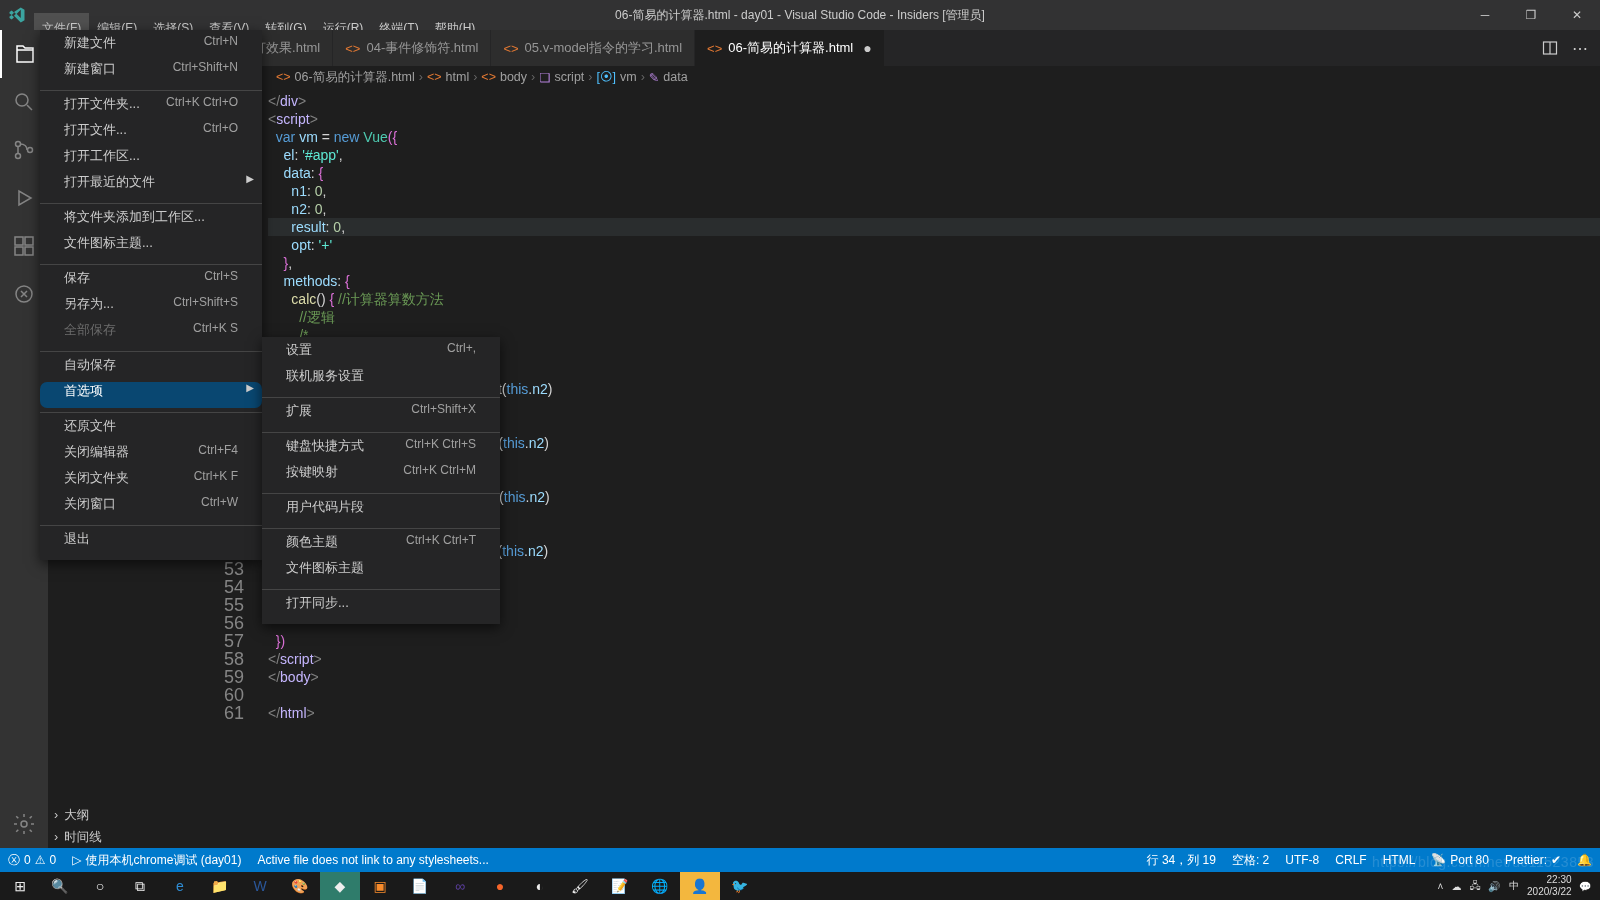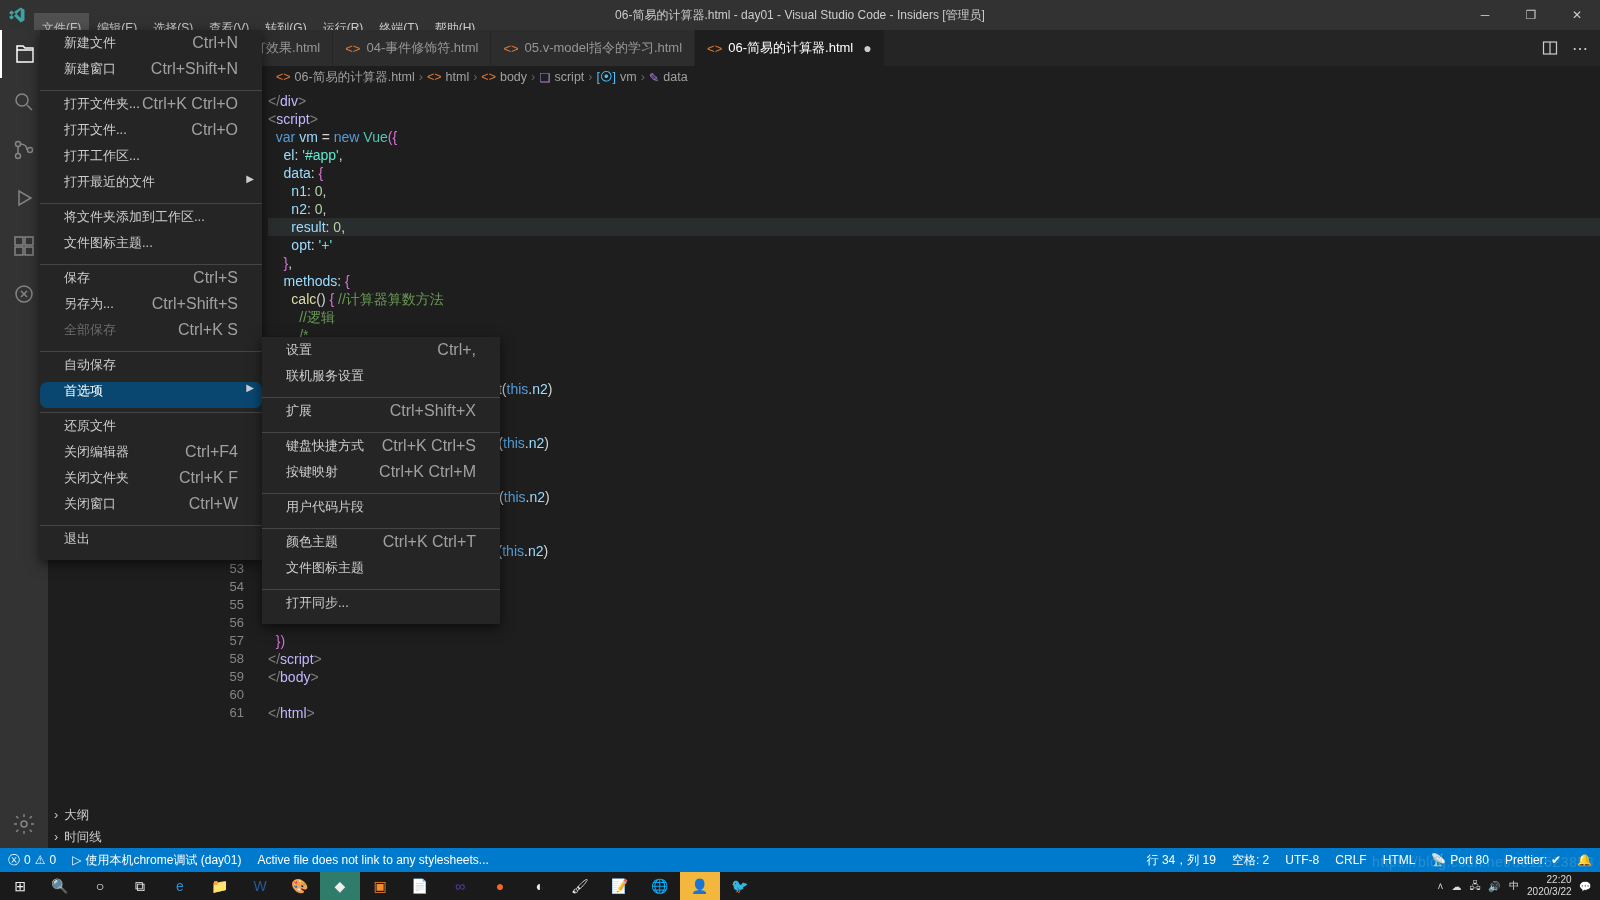--- a/index.html
+++ b/index.html
@@ -20,40 +20,40 @@
 .tab { display:flex; align-items:center; padding:0 12px; font-size:13px; background:#2d2d2d; color:#969696; border-right:1px solid #252526; gap:6px; }
 .tab.active { background:#1e1e1e; color:#fff; }
 .tab .ticon { color:#e37933; font-size:13px; }
 .tab .close { color:#ccc; font-size:14px; margin-left:4px; }
 .tabactions { margin-left:auto; display:flex; align-items:center; gap:14px; padding-right:12px; color:#ccc; }
 .breadcrumb { position:absolute; top:66px; left:270px; right:0; height:22px; background:#1e1e1e; display:flex; align-items:center; font-size:12.5px; color:#a0a0a0; padding-left:6px; gap:2px; }
 .breadcrumb .bc { display:flex; align-items:center; gap:4px; }
 .breadcrumb .sep { color:#666; padding:0 2px; }
 .editor { position:absolute; top:88px; left:210px; right:0; bottom:52px; background:#1e1e1e; font-family:Consolas,"Courier New",monospace; font-size:14px; line-height:18px; }
 .gutter { position:absolute; top:0; left:0; width:50px; text-align:right; color:#858585; padding-top:4px; }
-.gutter div { height:18px; padding-right:16px; font-size:13px; }
+.gutter div { height:18px; padding-right:16px; font-size:18px; }
 .code { position:absolute; top:4px; left:58px; right:0; white-space:pre; color:#d4d4d4; }
 .code .line { height:18px; }
 .code .hl { background:#2a2d2e; display:block; width:100%; }
 .tk-tag { color:#808080; }
 .tk-el  { color:#c4b5fd; }
 .tk-kw  { color:#569cd6; }
 .tk-var { color:#9cdcfe; }
 .tk-str { color:#5eead4; }
 .tk-num { color:#b5cea8; }
 .tk-fn  { color:#dcdcaa; }
 .tk-new { color:#4ec9b0; }
 .tk-cmt { color:#6a9955; }
 .tk-pun { color:#d4d4d4; }
 .tk-br  { color:#da70d6; }
 .menu { position:absolute; background:#252526; box-shadow:0 4px 12px rgba(0,0,0,0.6); font-size:13px; color:#ccc; z-index:100; padding:4px 0; }
 .menu .mitem { display:flex; justify-content:space-between; height:26px; padding:0 24px 0 24px; position:relative; }
 .menu .mitem:hover,.menu .mitem.hl { background:#094771; color:#fff;border-radius:7px; }
 .menu .mitem.disabled { color:#6b6b6b; }
-.menu .shortcut { color:#a0a0a0; font-size:16px; }
+.menu .shortcut { color:#a0a0a0; font-size:12px; }
 .menu .sep { height:1px; background:#454545; margin:4px 0; }
 .menu .arrow { position:absolute; right:8px; color:#ccc; font-size:10px; }
 .filemenu { top:30px; left:40px; width:222px; }
 .submenu { top:337px; left:262px; width:238px; }
 .outline { position:absolute; left:48px; bottom:52px; height:44px; width:162px; color:#ccc; font-size:12.5px; }
 .outline .orow { height:22px; display:flex; align-items:center; gap:6px; padding-left:6px; }
 .statusbar { position:absolute; left:0; right:0; bottom:28px; height:24px; background:#007acc; color:#fff; display:flex; align-items:center; font-size:12px; }
 .statusbar .sitem { padding:0 8px; display:flex; align-items:center; gap:4px; height:24px; }
 .statusbar .spacer { flex:1; }
 .taskbar { position:absolute; left:0; right:0; bottom:0; height:28px; background:#1a1a1a; display:flex; align-items:center; }
@@ -406,20 +406,20 @@
   <div class="ticon">🌐</div>
   <div class="ticon" style="background:#f3b73e">👤</div>
   <div class="ticon">🐦</div>
   <div class="tray">
     <span>˄</span>
     <span>☁</span>
     <span>🖧</span>
     <span>🔊</span>
     <span>中</span>
     <div class="clock">
-        <div>22:20</div>
+        <div>22:30</div>
         <div>2020/3/22</div>
       </div>
     <span>💬</span>
   </div>
 </div>
 
 <div class="watermark">https://blog.csdn.net/u011523853</div>
 
 </body></html>

